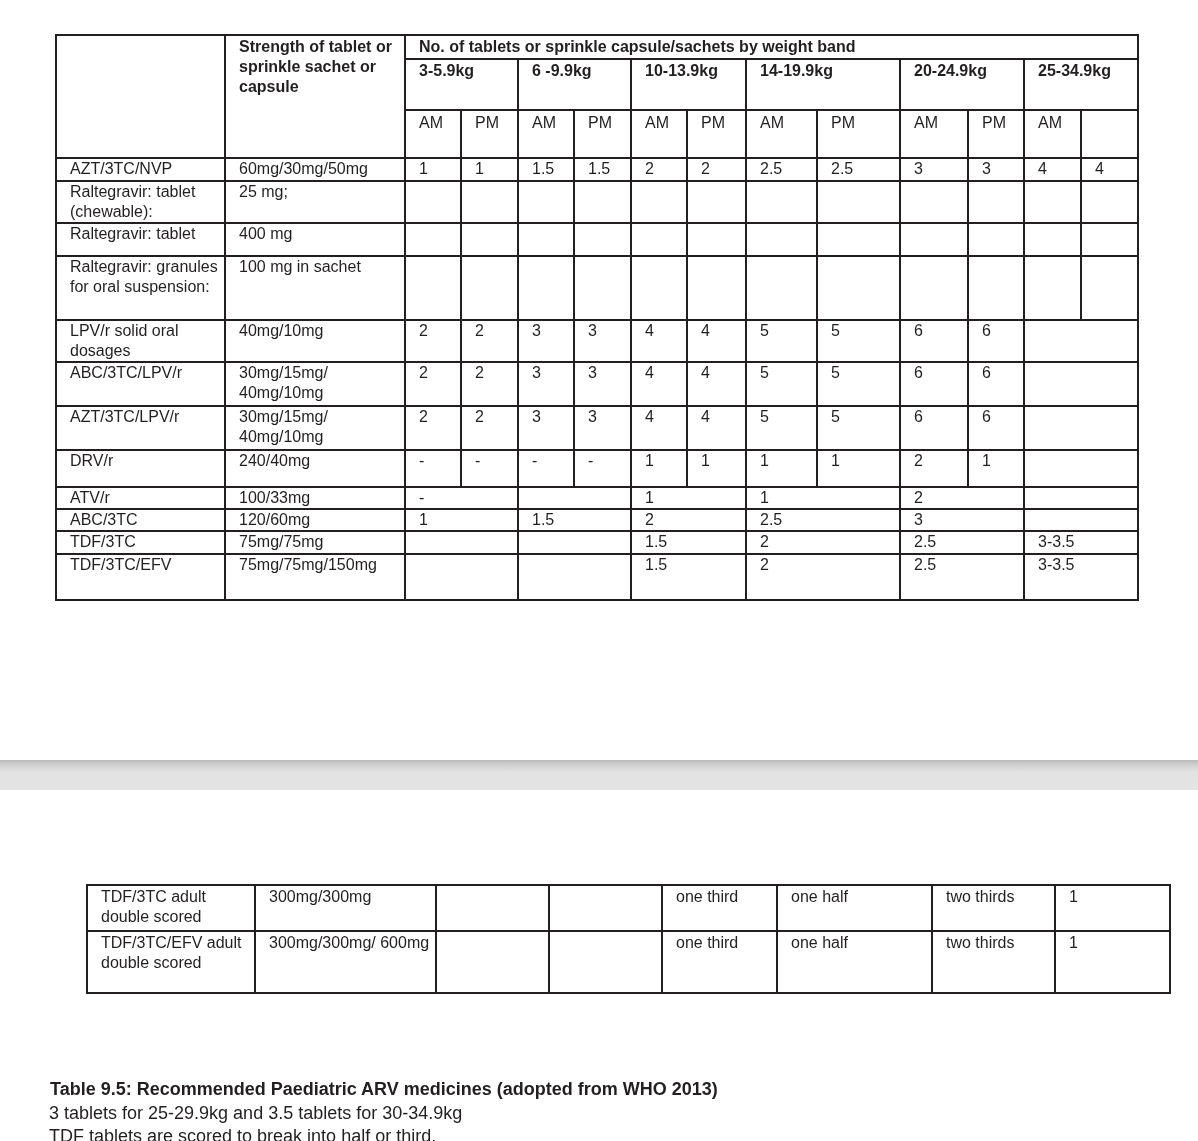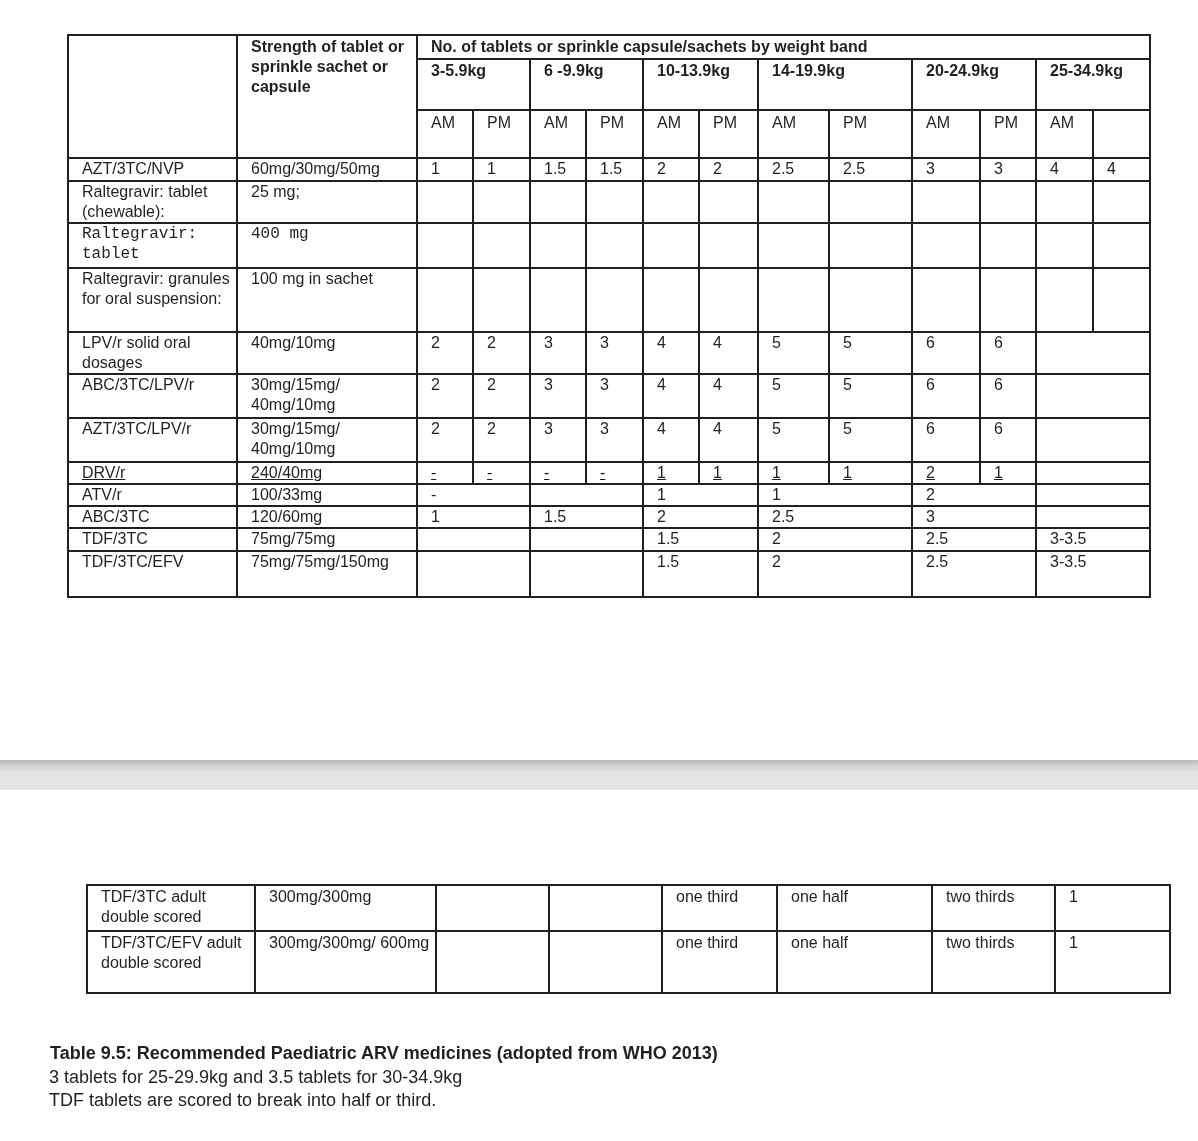--- a/index.html
+++ b/index.html
@@ -5,32 +5,32 @@
   html, body { margin:0; padding:0; background:#ffffff; }
   body { width:1198px; height:1141px; position:relative; overflow:hidden;
          font-family:"Liberation Sans", sans-serif; color:#231f20; }
   .page { position:absolute; left:0; width:1198px; background:#fff; }
   #page-top { top:0; height:760px; }
   #page-bottom { top:790px; height:351px; }
   .gap { position:absolute; left:0; top:760px; width:1198px; height:30px;
          background:linear-gradient(#b9b9b9 0px, #d4d4d4 6px, #e2e2e2 12px, #e4e4e4 30px); }
   table { border-collapse:collapse; position:absolute; table-layout:fixed; }
   td, th { border:2px solid #231f20; padding:0; vertical-align:top; overflow:hidden; }
-  #main-table { left:67px; top:34px; width:1083px;border-radius:10px; }
+  #main-table { left:55px; top:34px; width:1083px;border-radius:10px; }
   #main-table td { font-size:16px; line-height:20px; padding:0 0 0 13px; }
   #main-table td.num { padding-left:13px; }
   #main-table th { font-size:16px; font-weight:bold; text-align:left; line-height:20px; padding:0 0 0 13px; }
   #main-table th.band { padding-left:13px; padding-top:1px; }
   #main-table th.ampm { font-weight:normal; padding-top:2px; }
   #main-table td.drug { padding-left:13px; }
   #cont-table { left:86px; top:884px; width:1083px; }
   #cont-table td { font-size:16px; line-height:20px; padding:1px 0 0 13px; }
   .page-number { position:absolute; left:0; width:1198px; top:644px; text-align:center;
                  font-size:22px; }
-  .caption { position:absolute; left:50px; font-size:18px; line-height:23px; }
+  .caption { position:absolute; left:50px; font-size:18px; line-height:23px;margin-top:36px; }
   .caption-title { top:1042px; font-weight:bold; }
   .caption-note1 { top:1066px; left:49px; }
   .caption-note2 { top:1089px; left:49px; }
 </style>
 </head>
 <body>
 
 <div class="page" id="page-top">
   <table id="main-table">
     <colgroup>
@@ -104,21 +104,21 @@
           <td class="num" colspan="1"></td>
           <td class="num" colspan="1"></td>
           <td class="num" colspan="1"></td>
           <td class="num" colspan="1"></td>
           <td class="num" colspan="1"></td>
           <td class="num" colspan="1"></td>
           <td class="num" colspan="1"></td>
           <td class="num" colspan="1"></td>
           <td class="num" colspan="1"></td>
         </tr>
-        <tr style="height: 45px; font-family: Liberation Mono, monospace;">
+        <tr style="height: 33px;">
           <td class="drug">Raltegravir: tablet</td>
           <td>400 mg</td>
           <td class="num" colspan="1"></td>
           <td class="num" colspan="1"></td>
           <td class="num" colspan="1"></td>
           <td class="num" colspan="1"></td>
           <td class="num" colspan="1"></td>
           <td class="num" colspan="1"></td>
           <td class="num" colspan="1"></td>
           <td class="num" colspan="1"></td>
@@ -181,21 +181,21 @@
           <td class="num" colspan="1">3</td>
           <td class="num" colspan="1">3</td>
           <td class="num" colspan="1">4</td>
           <td class="num" colspan="1">4</td>
           <td class="num" colspan="1">5</td>
           <td class="num" colspan="1">5</td>
           <td class="num" colspan="1">6</td>
           <td class="num" colspan="1">6</td>
           <td class="num" colspan="2"></td>
         </tr>
-        <tr style="height: 22px; text-decoration: underline;">
+        <tr style="height: 37px;">
           <td class="drug">DRV/r</td>
           <td>240/40mg</td>
           <td class="num" colspan="1">-</td>
           <td class="num" colspan="1">-</td>
           <td class="num" colspan="1">-</td>
           <td class="num" colspan="1">-</td>
           <td class="num" colspan="1">1</td>
           <td class="num" colspan="1">1</td>
           <td class="num" colspan="1">1</td>
           <td class="num" colspan="1">1</td>

